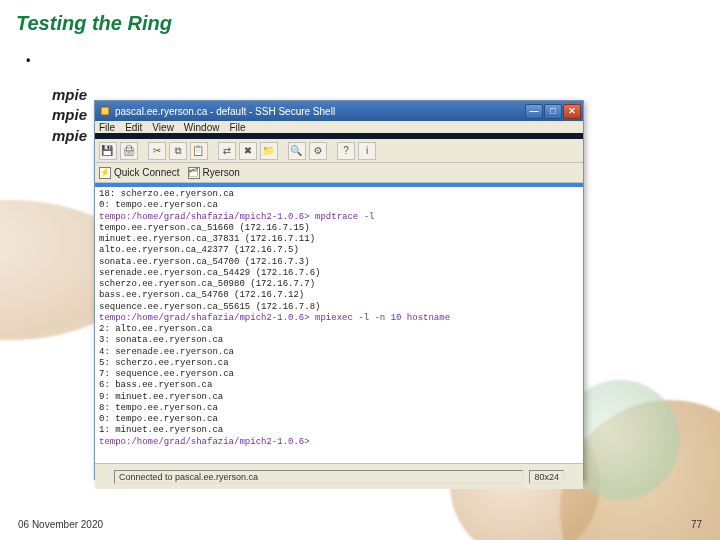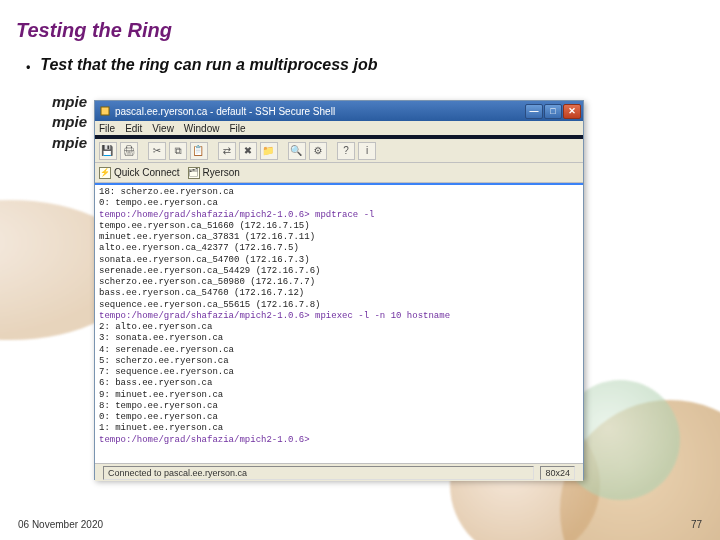--- a/index.html
+++ b/index.html
@@ -20,22 +20,22 @@
   }
   .bg1 { width: 220px; height: 220px; background: radial-gradient(circle at 30% 30%, #e0b880, #b8884a 70%); bottom: -80px; right: -60px; }
   .bg2 { width: 150px; height: 150px; background: radial-gradient(circle at 40% 40%, #f0d8c0, #d0a878 70%); bottom: -20px; right: 120px; }
   .bg3 { width: 260px; height: 140px; background: radial-gradient(ellipse at 30% 30%, #f0e0d0, #d8b890 70%); top: 200px; left: -120px; }
   .bg4 { width: 120px; height: 120px; background: radial-gradient(circle at 40% 40%, #dfefe0, #b0d0b0 70%); bottom: 40px; right: 40px; }
 
   .slide-title {
     font-style: italic;
     font-weight: bold;
     font-size: 20px;
-    padding: 19px 16px 8px 16px;
-    color: #701a75;
+    padding: 12px 16px 8px 16px;
+    color: #15803d;
     position: relative;
     z-index: 2;
   }
   .body-area {
     padding: 0 20px 0 26px;
     position: relative;
     z-index: 2;
   }
   .bullet-row {
     display: flex;
@@ -97,21 +97,21 @@
     color: #fff; font-size: 9px; font-weight: bold;
   }
   .win-btn.close { background: linear-gradient(#e07050, #c04020); border-color: #903018; }
   .menubar {
     height: 18px;
     background: #ece9d8;
     display: flex;
     align-items: center;
     padding: 0 4px;
     gap: 10px;
-    border-bottom: 4px solid #0f172a;
+    border-bottom: 6px solid #0f172a;
     font-size: 10px;
     color: #222;
   }
   .menubar span { cursor: default; }
   .toolbar {
     height: 24px;
     background: #ece9d8;
     display: flex;
     align-items: center;
     padding: 0 4px;
@@ -146,31 +146,31 @@
   .terminal {
     background: #fff;
     height: 280px;
     overflow: hidden;
     padding: 2px 4px;
     font-family: "Courier New", monospace;
     font-size: 9px;
     line-height: 1.25;
     color: #222;
     white-space: pre;
-    border-top: 2px solid #3b82f6;
+    border-top: 4px solid #3b82f6;
   }
   .term-line { white-space: pre; }
   .prompt { color: #7030a0; }
   .statusbar {
-    height: 18px;
+    height: 26px;
     background: #ece9d8;
     border-top: 1px solid #c0c0c0;
     display: flex;
     align-items: center;
-    padding: 0 8px;
+    padding: 0 19px;
     font-size: 9px;
     color: #333;
     gap: 6px;
   }
   .status-cell { border: 1px inset #ddd; padding: 0 4px; height: 14px; display: flex; align-items: center; }
   .status-cell.flex { flex: 1; }
 
   .footer {
     position: absolute;
     bottom: 10px;
@@ -190,21 +190,20 @@
 <div class="bg-shape bg1"></div>
 <div class="bg-shape bg2"></div>
 <div class="bg-shape bg3"></div>
 <div class="bg-shape bg4"></div>
 
 <div class="slide-title">Testing the Ring</div>
 
 <div class="body-area">
   <div class="bullet-row">
     <span class="bullet-dot">•</span>
-    <span>Test that the ring can run a multiprocess job</span>
   </div>
   <div class="mpi-lines">
     <div>mpie</div>
     <div>mpie</div>
     <div>mpie</div>
   </div>
 </div>
 
 <div class="ssh-window">
   <div class="titlebar">

